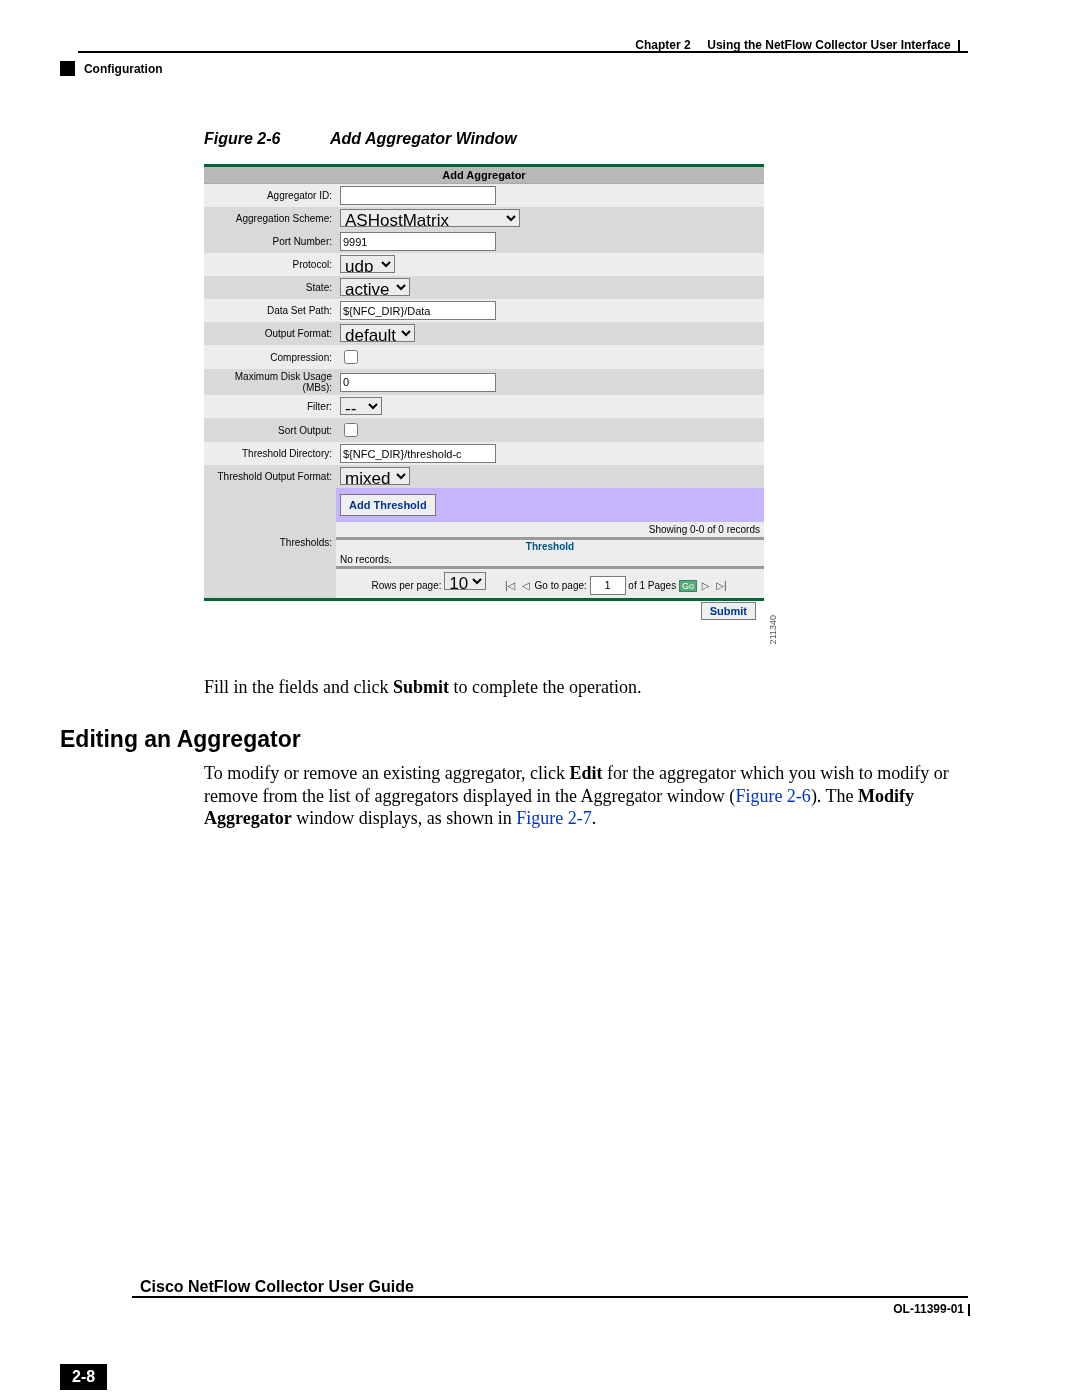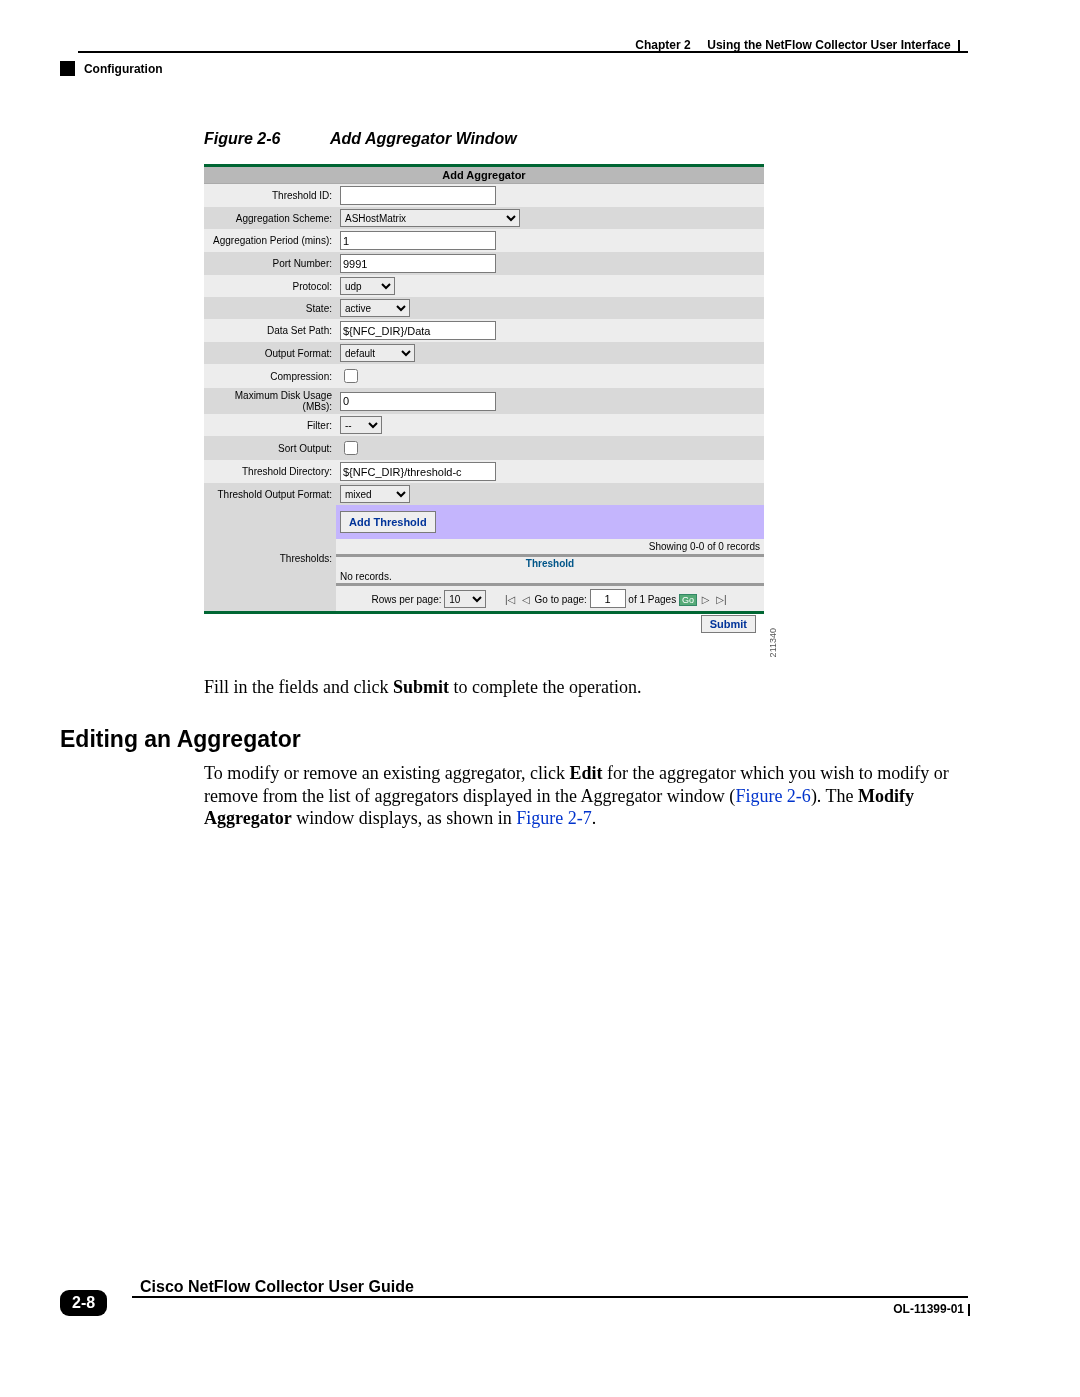--- a/index.html
+++ b/index.html
@@ -16,21 +16,21 @@
   .shot { position: absolute; left: 204px; top: 164px; width: 560px; font-family: Arial, Helvetica, sans-serif; font-size: 11px; color: #000; }
   .shot .bar-top { height: 3px; background: #006633; }
   .shot .bar-green { height: 3px; background: #006633; }
   .shot .title { background: #b8b8b8; text-align: center; font-weight: bold; padding: 2px 0; border-bottom: 1px solid #aaa; }
   .shot table.form { width: 100%; border-collapse: collapse; }
   .shot table.form td { padding: 2px 4px; vertical-align: middle; }
   .shot table.form tr.rowA { background: #ededed; }
   .shot table.form tr.rowB { background: #d9d9d9; }
   .shot td.lbl { width: 124px; text-align: right; font-size: 10px; }
   .shot input[type=text] { font-family: Arial, Helvetica, sans-serif; font-size: 11px; border: 1px solid #7a7a7a; background: #fff; padding: 1px 2px; height: 15px; }
-  .shot select { font-family: Arial, Helvetica, sans-serif; font-size: 10px; background: #ececec; border: 1px solid #7a7a7a; height: 18px; }
+  .shot select { font-family: Arial, Helvetica, sans-serif; font-size: 17px; background: #ececec; border: 1px solid #7a7a7a; height: 18px; }
   .shot input[type=checkbox] { width: 14px; height: 14px; }
   .shot .btn { display: inline-block; border: 1px solid #7a7a7a; background: #efefef; color: #003399; font-weight: bold; font-size: 11px; padding: 4px 8px; }
   .thresh-count { text-align: right; font-size: 10px; padding: 2px 4px; background: #ededed; }
   .thresh-head { background: #999; height: 3px; }
   .thresh-th { background: #ededed; text-align: center; color: #058; font-weight: bold; font-size: 10px; padding: 1px; }
   .thresh-norec { background: #ededed; font-size: 10px; padding: 1px 4px; }
   .thresh-foot { background: #999; height: 3px; }
   .pager { background: #ededed; text-align: center; padding: 3px; font-size: 10px; }
   .pager .navicon { font-family: Arial, sans-serif; color: #444; padding: 0 2px; }
   .gobtn { background: #5a7; color: #fff; font-size: 9px; padding: 0 2px; border: 1px solid #386; }
@@ -73,30 +73,26 @@
   <div class="fig-caption" style="left:330px; top:130px;">
     <span>Add Aggregator Window</span>
   </div>
 
   <div class="shot">
     <div class="bar-top"></div>
     <div class="title">Add Aggregator</div>
     <table class="form">
       <tbody>
           <tr class="rowA">
-            <td class="lbl">Threshold ID:</td>
+            <td class="lbl">Aggregator ID:</td>
         <td><input type="text" style="width: 150px;" value=""></td>
           </tr>
       <tr class="rowB">
             <td class="lbl">Aggregation Scheme:</td>
         <td><select style="width:180px"><option>ASHostMatrix</option></select></td>
-          </tr>
-      <tr class="rowA">
-            <td class="lbl">Aggregation Period (mins):</td>
-        <td><input type="text" style="width: 150px;" value="1"></td>
           </tr>
       <tr class="rowB">
             <td class="lbl">Port Number:</td>
         <td><input type="text" style="width: 150px;" value="9991"></td>
           </tr>
       <tr class="rowA">
             <td class="lbl">Protocol:</td>
         <td><select style="width:55px"><option>udp</option></select></td>
           </tr>
       <tr class="rowB">
@@ -175,18 +171,18 @@
   </div>
 
   <div class="sect" style="left:60px; top:726px;">Editing an Aggregator</div>
 
   <div class="body-text" style="left:204px; top:762px; width:770px;">
     <span>To modify or remove an existing aggregator, click </span><b>Edit</b><span> for the aggregator which you wish to modify or remove from the list of aggregators displayed in the Aggregator window (</span><span class="link">Figure 2-6</span><span>). The </span><b>Modify Aggregator</b><span> window displays, as shown in </span><span class="link">Figure 2-7</span><span>.</span>
   </div>
 
   <div class="foot-rule" style="left:132px; top:1296px; width:836px;"></div>
   <div class="foot-title" style="left:140px; top:1278px;">Cisco NetFlow Collector User Guide</div>
-  <div class="page-badge" style="left:60px; top:1290px;border-radius:9px;">2-8</div>
+  <div class="page-badge" style="left:60px; top:1364px;">2-8</div>
   <div class="doc-id" style="right:110px; top:1302px;">
     <span>OL-11399-01</span><span class="vtick"></span>
   </div>
 
 </div>
 
 </body></html>

